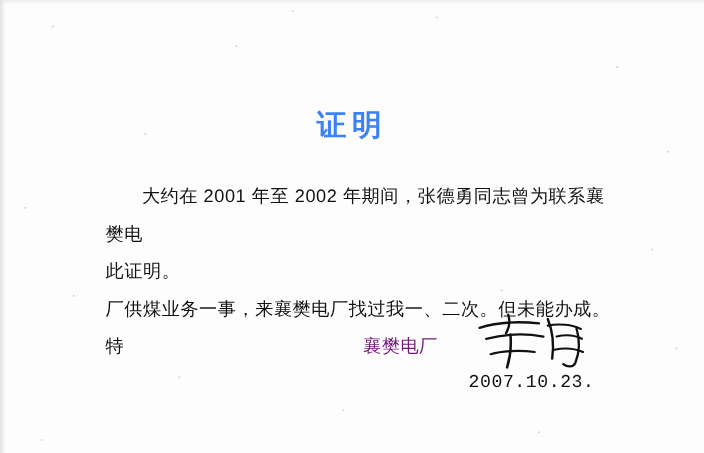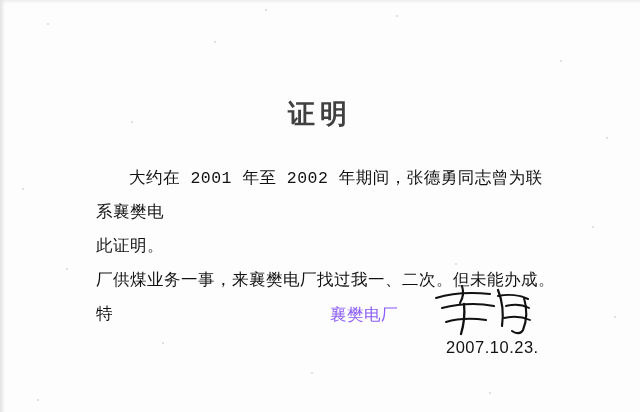--- a/index.html
+++ b/index.html
@@ -26,28 +26,28 @@
   .doc-title {
     position: absolute;
     top: 96px;
     left: 0;
     width: 640px;
     text-align: center;
     font-family: "DejaVu Serif", serif;
     font-size: 27px;
     letter-spacing: 5px;
     font-weight: 700;
-    color: #404040;
+    color: #3b82f6;
   }
   .body-block {
     position: absolute;
     top: 162px;
     left: 96px;
     width: 462px;
-    font-family: Liberation Mono, monospace;
+    font-family: Liberation Sans, sans-serif;
     font-size: 16.5px;
     line-height: 34px;
     letter-spacing: 0.5px;
     color: #121212;
     text-align: left;
   }
   .body-block p {
     margin: 0;
   }
   .indent {
@@ -61,38 +61,37 @@
     width: 260px;
     height: 44px;
   }
   .org-name {
     position: absolute;
     top: 8px;
     left: 0;
     font-family: "DejaVu Serif", serif;
     font-size: 16.5px;
     letter-spacing: 0.5px;
-    color: #8b5cf6;
+    color: #701a75;
   }
   .handwritten-signature {
     position: absolute;
     top: -14px;
     left: 98px;
     width: 110px;
     height: 56px;
   }
   .date-line {
     position: absolute;
     top: 338px;
     left: 426px;
-    font-family: Liberation Sans, sans-serif;
+    font-family: Liberation Mono, monospace;
     font-size: 16.5px;
     letter-spacing: 0.5px;
     color: #121212;
-    margin-left: 20px;
   }
   .edge-shadow-left {
     position: absolute;
     top: 0;
     left: 0;
     width: 5px;
     height: 412px;
     background: linear-gradient(to right, #e2e2e2, rgba(255,255,255,0));
   }
   .edge-shadow-top {

